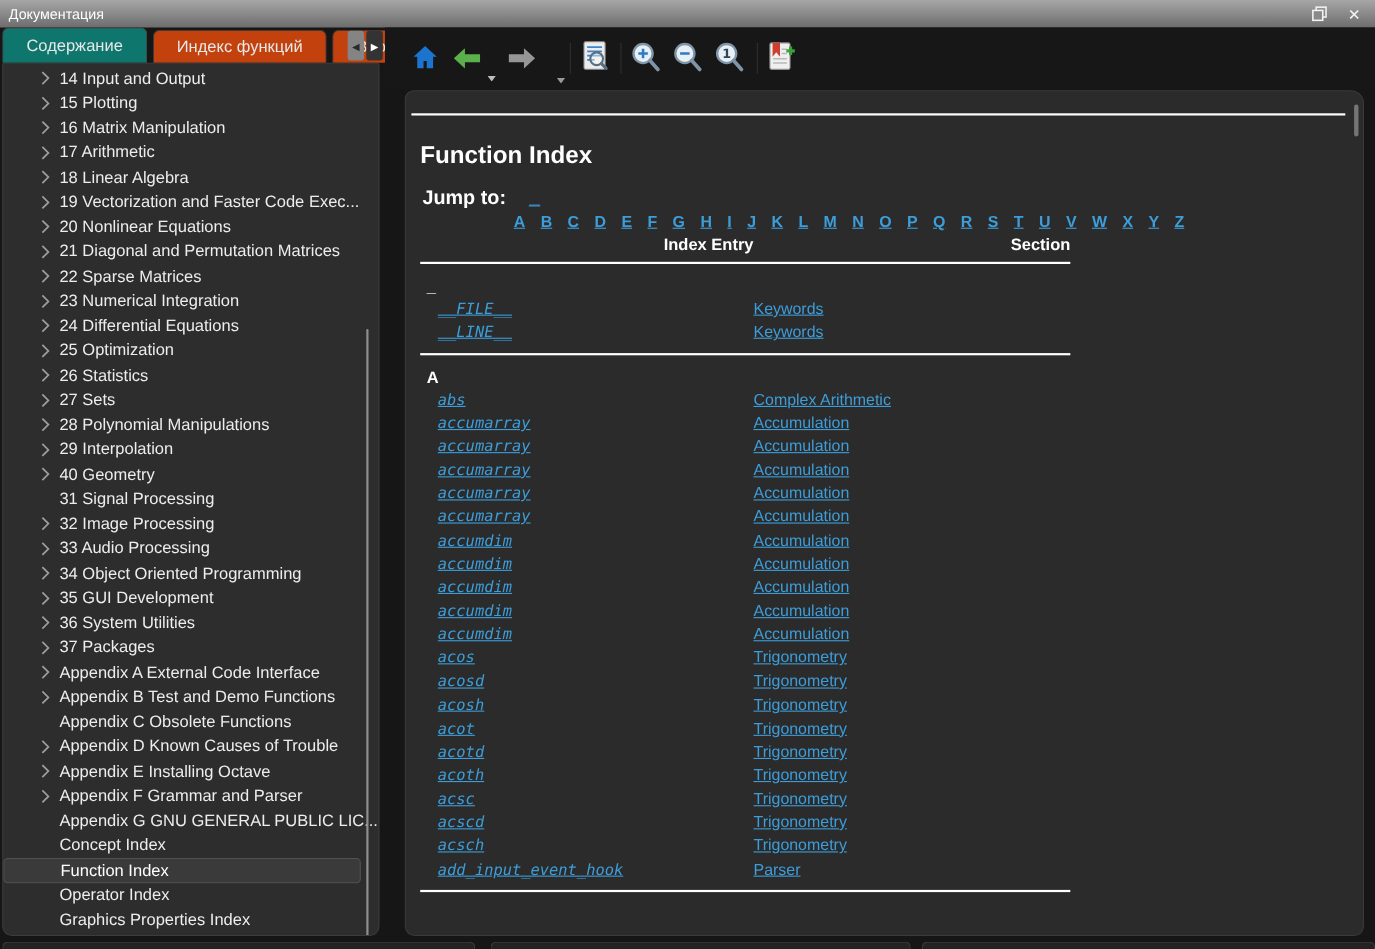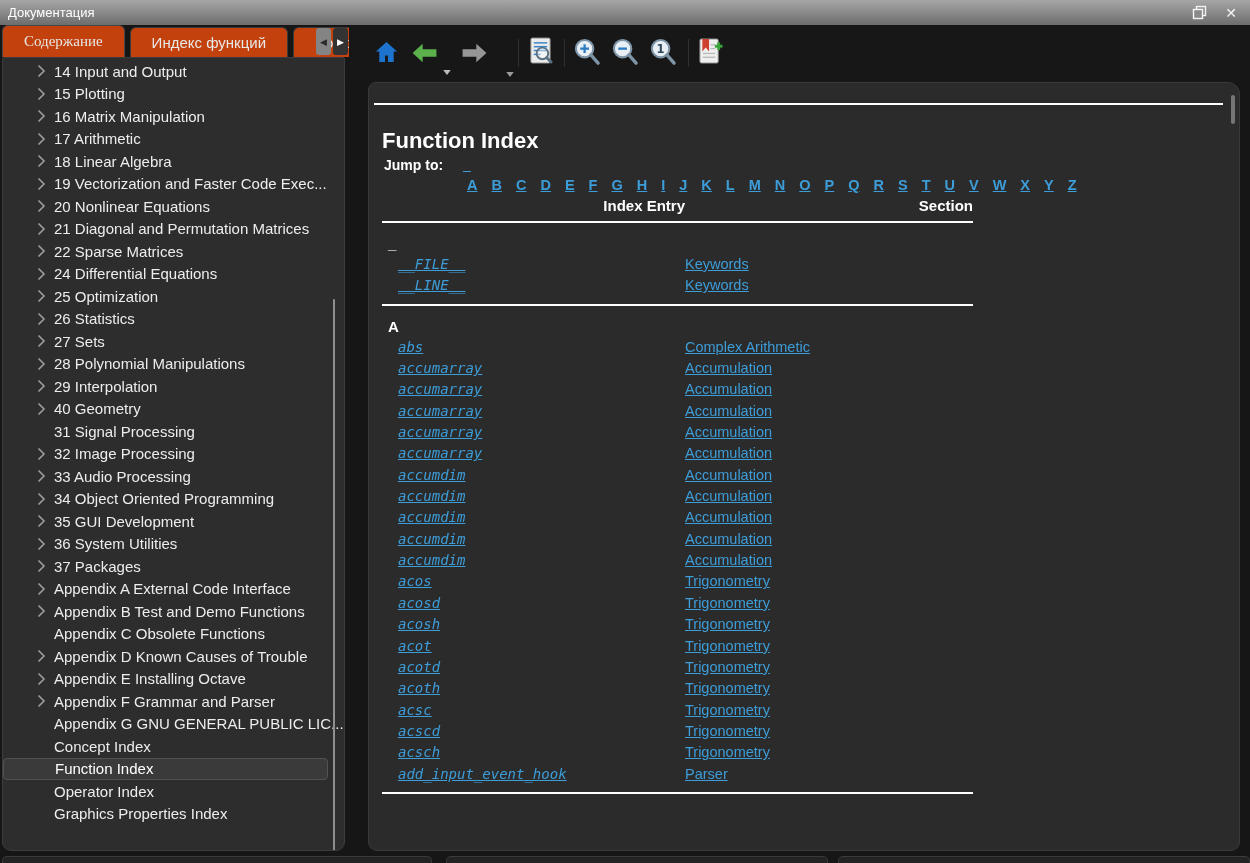--- a/index.html
+++ b/index.html
@@ -11,21 +11,21 @@
     background:linear-gradient(#a6a6a6,#6d6d6d);display:flex;align-items:center;}
   .titlebar .title{color:#ffffff;font-size:13px;margin-left:8px;flex:1;}
   .win-btns{display:flex;align-items:center;gap:14px;margin-right:10px;}
   .win-btn{width:18px;height:18px;display:flex;align-items:center;justify-content:center;
     color:#f4f4f4;font-size:14px;cursor:default;}
 
   
   .tabbar{position:absolute;left:2px;top:25px;height:32px;display:flex;align-items:flex-end;}
   .tab{height:29px;line-height:29px;padding:0 21px;margin-right:5px;font-size:15px;color:#e8e8e8;
     background:#c2410c;border:1px solid #3a3a3a;border-bottom:none;border-radius:6px 6px 0 0;white-space:nowrap;}
-  .tab.active{background:#c2410c;border-color:#474747;height:31px;line-height:31px;font-family:Liberation Serif, serif;}
+  .tab.active{background:#0f766e;border-color:#474747;height:31px;line-height:31px;}
   .tab.cut{max-width:51px;overflow:hidden;padding-right:0;border-right:none;border-radius:6px 0 0 0;}
   .tabscroll{position:absolute;left:316px;top:28px;display:flex;gap:2px;}
   .tabscroll .tsbtn{width:15px;height:27px;border:none;border-radius:3px;font-size:9px;
     display:flex;align-items:center;justify-content:center;padding:0;}
   .tsbtn.left{background:#848484;color:#2a2a2a;}
   .tsbtn.right{background:#333333;color:#ffffff;}
 
   
   .toolbar{position:absolute;left:350px;top:25px;right:0;height:57px;background:#171717;}
   .tb{position:absolute;top:11px;background:none;border:none;padding:0;}
@@ -45,21 +45,21 @@
   
   .splitter{position:absolute;left:347px;top:57px;width:19px;height:796px;}
 
   
   .content{position:absolute;left:368px;top:82px;width:872px;height:769px;background:#2b2b2b;
     border:1px solid #3a3a3a;border-radius:8px 12px 9px 9px;box-sizing:border-box;overflow:hidden;color:#f2f2f2;}
   .navline{padding:9px 0 0 13px;font-size:15px;color:#f4f4f4;}
   a{color:var(--link,#3d9dd9);text-decoration:underline;cursor:pointer;}
   .navhr{border:none;height:2px;background:#ffffff;margin:20px 0 0 5px;width:849px;}
   .page-title{font-size:22px;font-weight:bold;margin:23px 0 0 13px;color:#ffffff;}
-  .jump{margin:3px 0 0 15px;font-size:14px;font-weight:bold;color:#ffffff;}
+  .jump{margin:15px 0 0 15px;font-size:18px;font-weight:bold;color:#ffffff;}
   .jump a{margin-left:16px;font-weight:bold;}
   .letters{margin:4px 0 0 98px;display:flex;gap:14px;font-size:14.5px;font-weight:bold;}
   .idx-head{display:grid;grid-template-columns:16px 287px 1fr;width:591px;margin:4px 0 0 13px;
     font-size:15px;font-weight:bold;color:#ffffff;}
   .idx-head span{text-align:right;}
   .thr{border:none;height:2px;background:#ffffff;margin:7px 0 0 13px;width:591px;}
   .grp-letter{margin:12px 0 2px 19px;font-size:15px;font-weight:bold;color:#ffffff;}
   .idx-row{display:grid;grid-template-columns:16px 287px 1fr;width:591px;margin-left:13px;
     height:21.35px;line-height:21.35px;}
   .idx-row .fn{font-family:"DejaVu Sans Mono",monospace;font-style:italic;font-size:14px;justify-self:start;text-align:center;}
@@ -248,20 +248,28 @@
           </span>
           <span>21 Diagonal and Permutation Matrices</span>
         </div>
         <div class="tree-item">
           <span class="chev">
             <svg width="9" height="14" viewBox="0 0 9 14">
               <path d="M1.5 1.5 7 7l-5.5 5.5" stroke="#9d9d9d" stroke-width="1.6" fill="none"></path>
             </svg>
           </span>
           <span>22 Sparse Matrices</span>
+        </div>
+        <div class="tree-item">
+          <span class="chev">
+            <svg width="9" height="14" viewBox="0 0 9 14">
+              <path d="M1.5 1.5 7 7l-5.5 5.5" stroke="#9d9d9d" stroke-width="1.6" fill="none"></path>
+            </svg>
+          </span>
+          <span>23 Numerical Integration</span>
         </div>
         <div class="tree-item">
           <span class="chev">
             <svg width="9" height="14" viewBox="0 0 9 14">
               <path d="M1.5 1.5 7 7l-5.5 5.5" stroke="#9d9d9d" stroke-width="1.6" fill="none"></path>
             </svg>
           </span>
           <span>24 Differential Equations</span>
         </div>
         <div class="tree-item">

